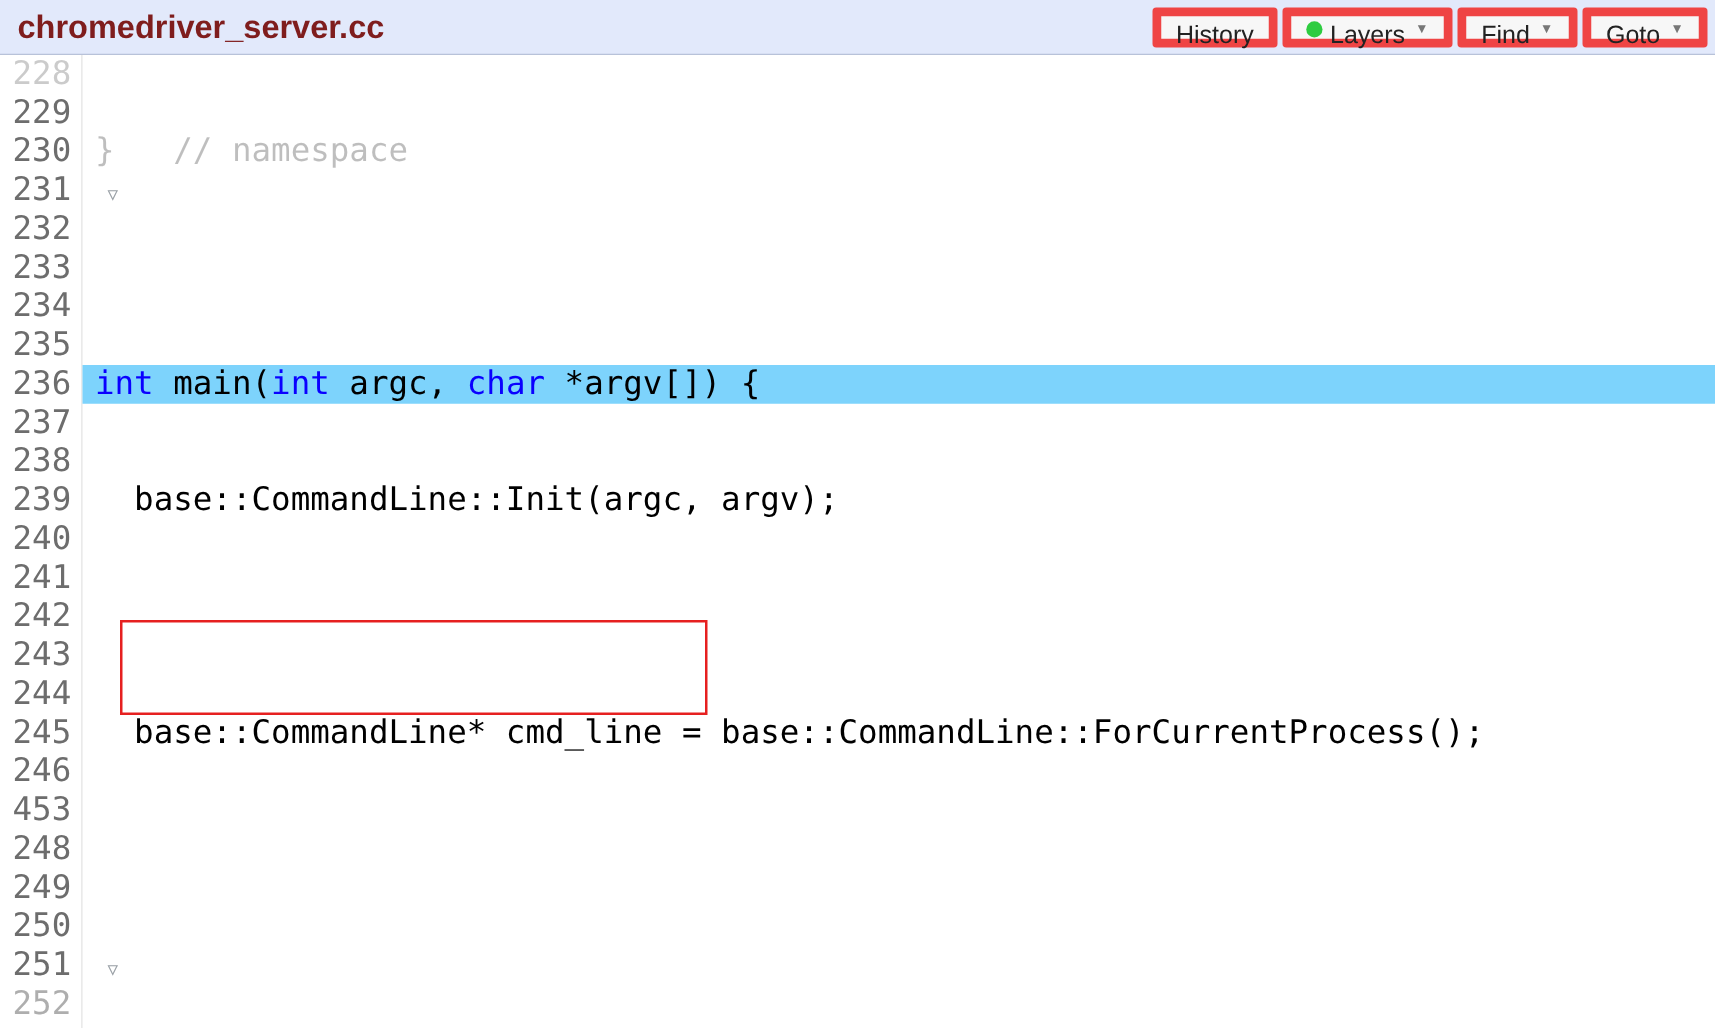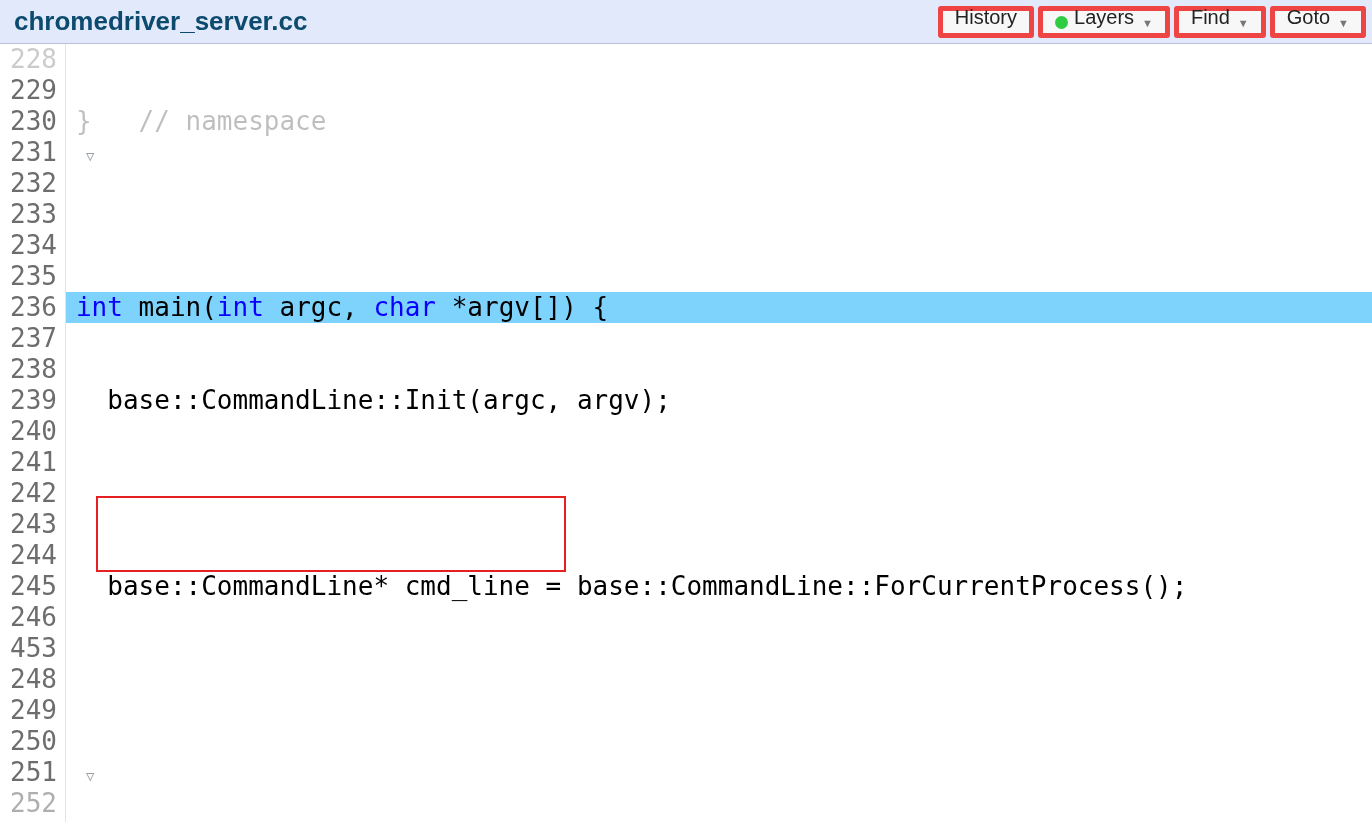--- a/index.html
+++ b/index.html
@@ -6,28 +6,28 @@
 body { font-family: Arial, Helvetica, sans-serif; background: #fff; width: 1372px; overflow: hidden; }
 .header {
   display: flex;
   align-items: center;
   justify-content: space-between;
   background: #e2e9fb;
   border-bottom: 1px solid #b8c2d9;
   height: 44px;
   padding: 0 6px 0 14px;
 }
-.filename { font-size: 26px; font-weight: bold; color: #0c4a6e; }
+.filename { font-size: 26px; font-weight: bold; color: #7f1d1d; }
 .toolbar { display: flex; gap: 4px; }
 .btn {
   display: flex;
-  align-items: flex-end;
+  align-items: flex-start;
   gap: 6px;
   background: #f7f7f7;
-  border: 5px solid #ef4444;
+  border: 7px solid #ef4444;
   border-radius: 3px;
   padding: 4px 12px;
   font-size: 20px;
   color: #222;
   cursor: pointer;
   height: 32px;
 }
 .caret { font-size: 11px; color: #777; margin-left: 2px; }
 .dot-green { width: 13px; height: 13px; border-radius: 50%; background: #2ecc40; display: inline-block; }
 

